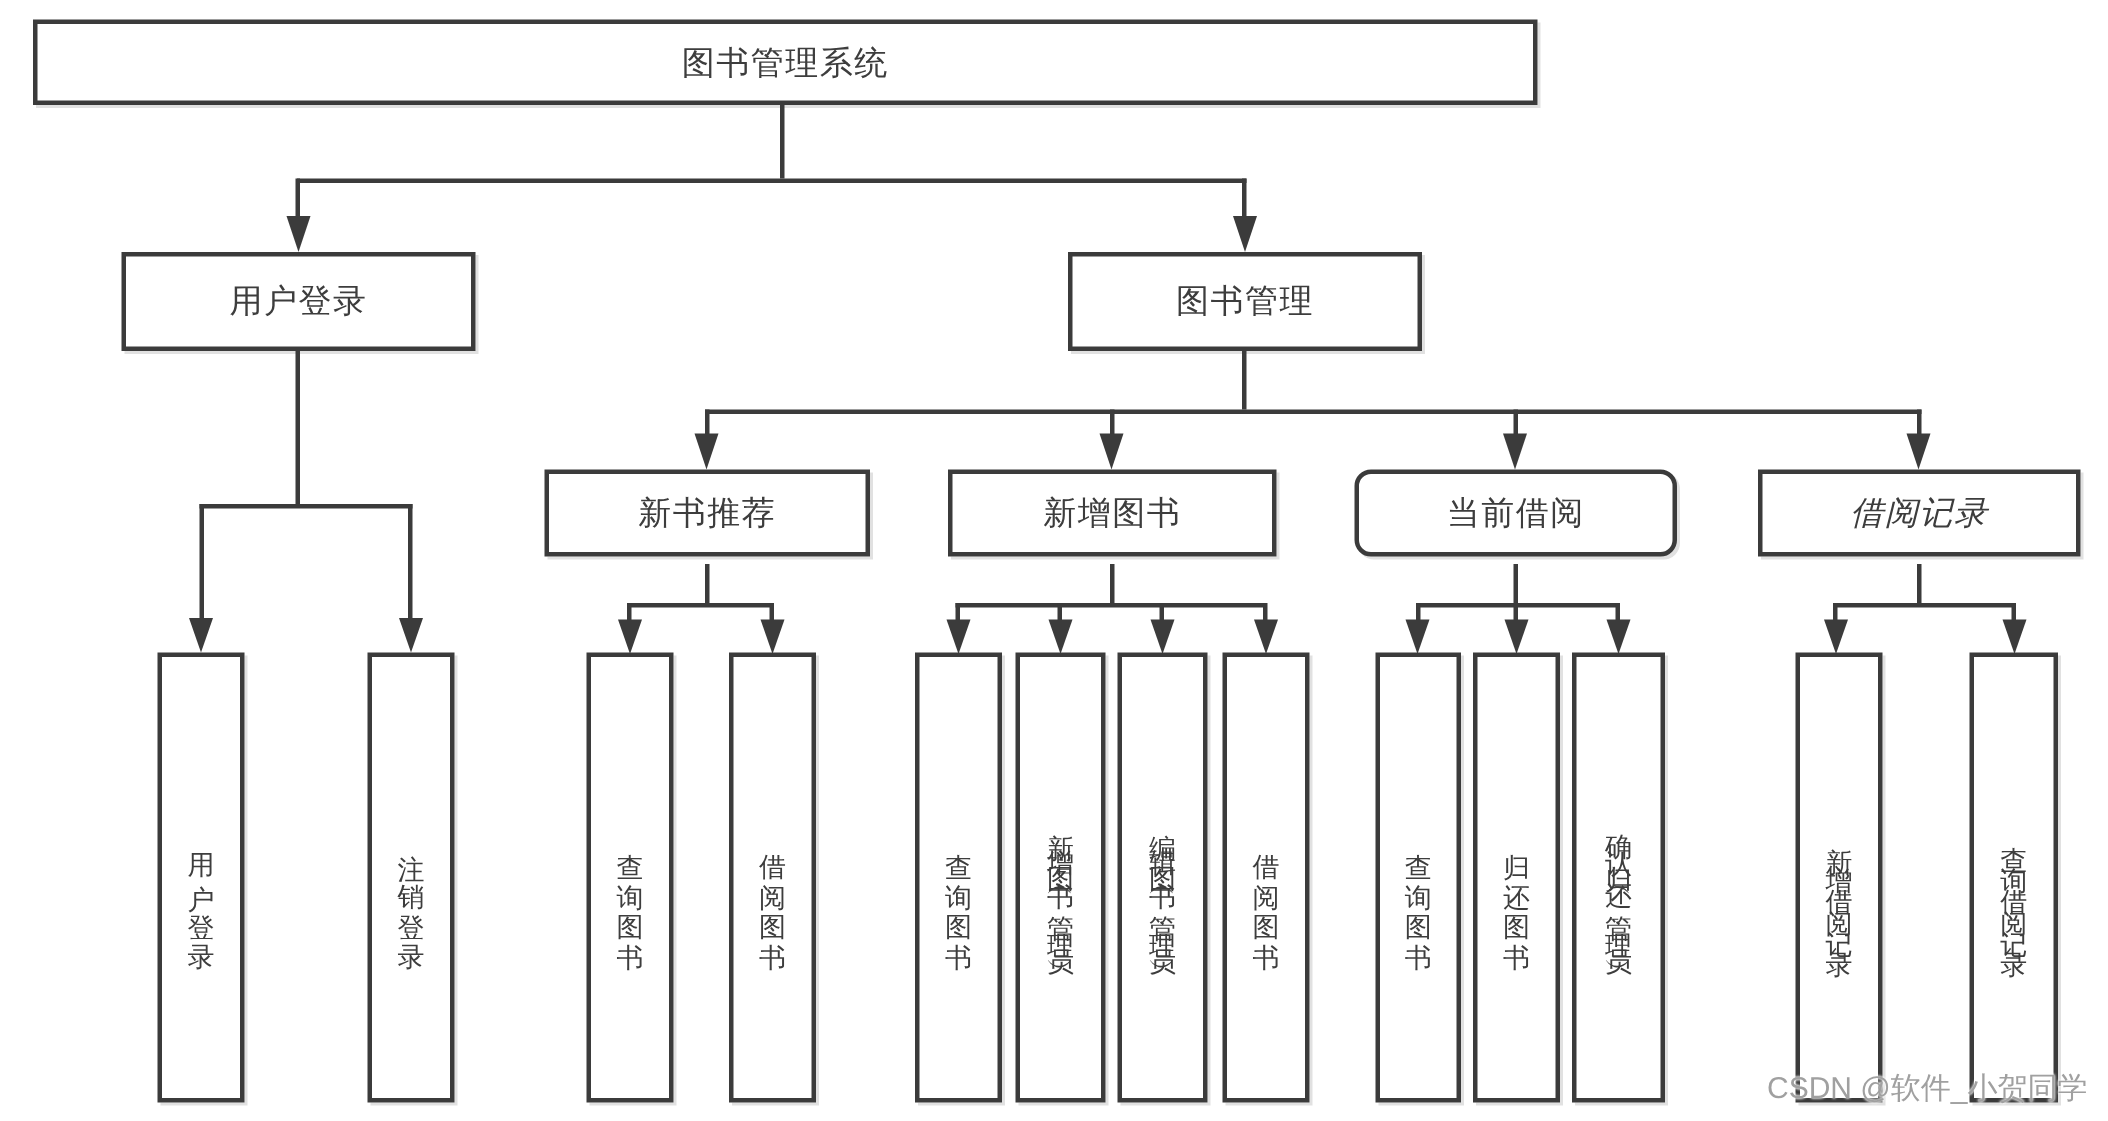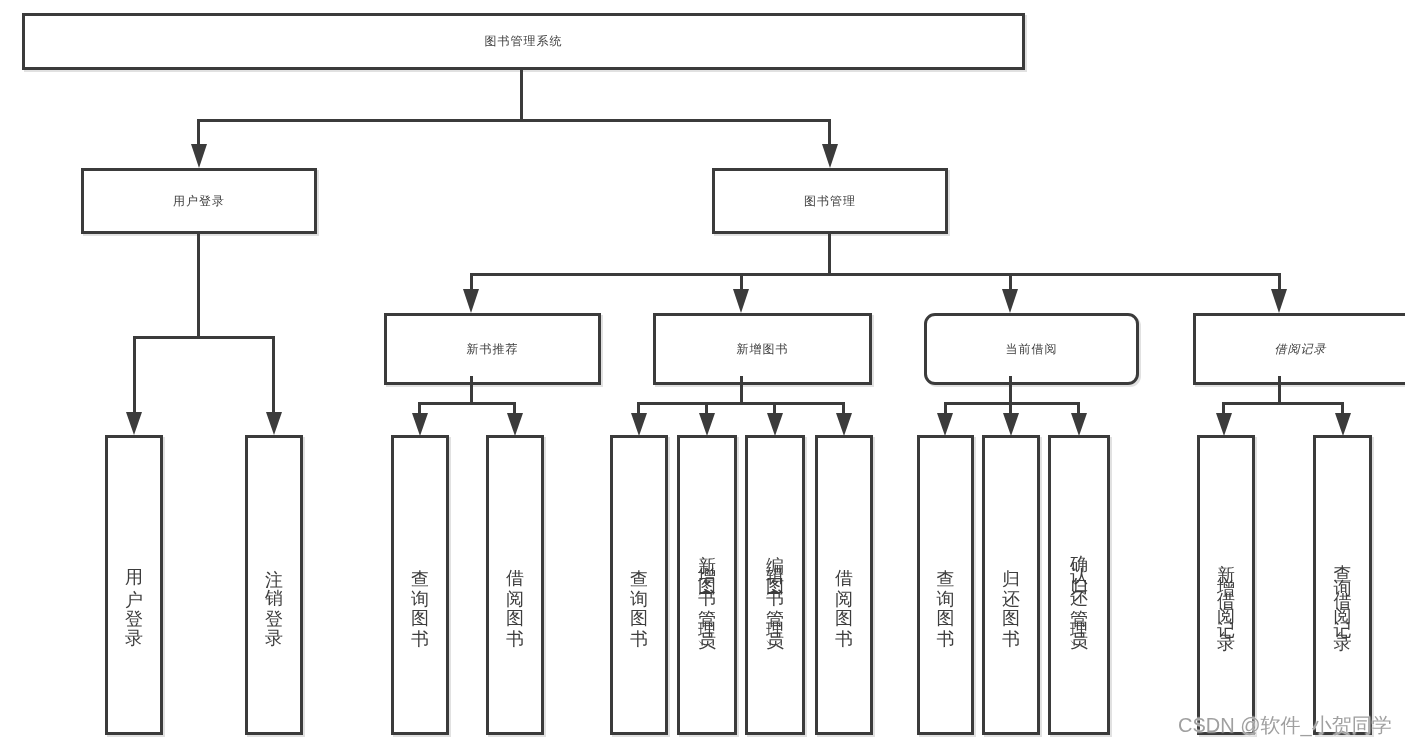--- a/index.html
+++ b/index.html
@@ -5,24 +5,24 @@
   html,body{margin:0;padding:0;background:#fff;}
   .stage{
     position:relative;width:1405px;height:747px;background:var(--bg,#fff);
     font-family:"Liberation Sans","DejaVu Sans",sans-serif;overflow:hidden;
   }
   .box{
     position:absolute;box-sizing:border-box;border:3px solid var(--line,#3b3b3b);
     background:#fff;display:flex;align-items:center;justify-content:center;
     box-shadow:2px 2px 0 rgba(170,170,170,.35);
   }
-  .hlabel{font-size:12px;color:var(--text,#3d3d3d);letter-spacing:1px;white-space:nowrap;}
+  .hlabel{font-size:22px;color:var(--text,#3d3d3d);letter-spacing:1px;white-space:nowrap;}
   .root{left:22px;top:13px;width:1003px;height:57px;}
   .lvl1{top:168px;height:66px;}
-  .lvl2{top:313px;height:72px;margin-left:21px;}
+  .lvl2{top:313px;height:58px;}
   .leaf{top:435px;height:300px;}
   .vtext{
     writing-mode:vertical-rl;font-size:18px;color:var(--text,#3d3d3d);
     line-height:1;white-space:nowrap;
   }
   .ls4{letter-spacing:20px;margin-bottom:-20px;}
   .ls6{letter-spacing:14px;margin-bottom:-14px;}
   .ls9{letter-spacing:11px;margin-bottom:-11px;}
   .vline{position:absolute;width:3px;background:var(--line,#3b3b3b);}
   .hline{position:absolute;height:3px;background:var(--line,#3b3b3b);}

